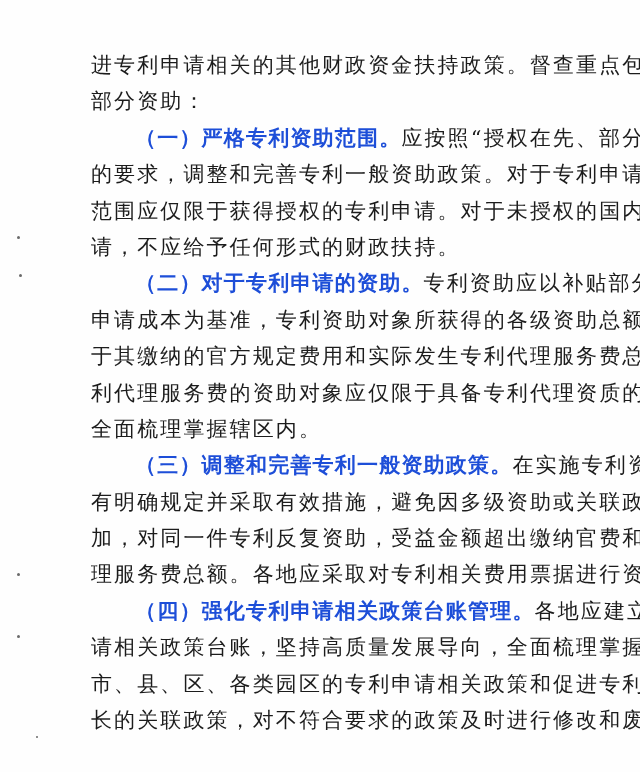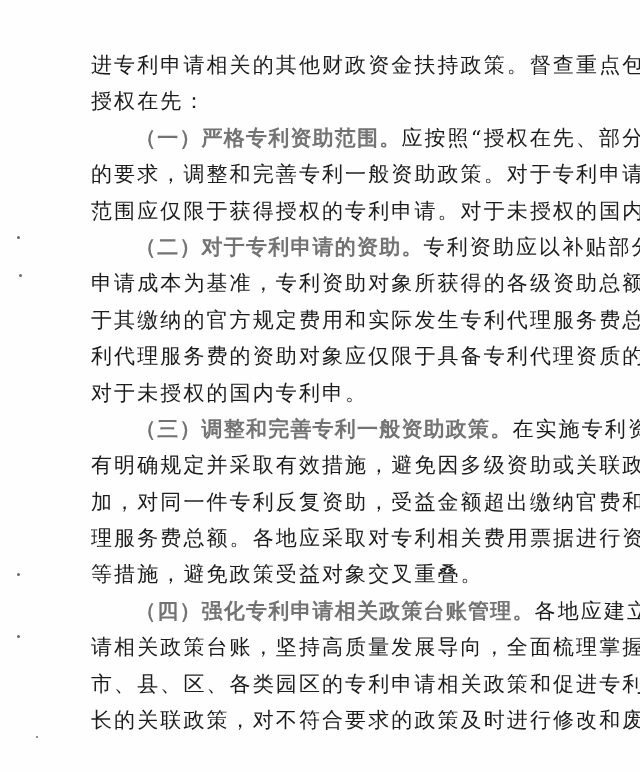--- a/index.html
+++ b/index.html
@@ -34,21 +34,21 @@
       height: 36.4px;
       line-height: 36.4px;
       white-space: nowrap;
       display: block;
     }
     .indent {
       padding-left: 44px;
     }
     .heading {
       font-weight: bold;
-      color: #737373;
+      color: #1d4ed8;
       letter-spacing: 1.2px;
     }
     .mark {
       position: absolute;
       width: 3px;
       height: 3px;
       border-radius: 50%;
       background: #6a6a6a;
     }
   </style>
@@ -60,43 +60,43 @@
   <span class="mark" style="left:17px;top:236px;"></span>
   <span class="mark" style="left:19px;top:274px;"></span>
   <span class="mark" style="left:17px;top:573px;"></span>
   <span class="mark" style="left:17px;top:635px;"></span>
   <span class="mark" style="left:36px;top:736px;width:2px;height:2px;"></span>
 
   <div class="text-block">
 
     <div>
       <span class="line">进专利申请相关的其他财政资金扶持政策。督查重点包括以下</span>
-      <span class="line">授权在先：</span>
+      <span class="line">部分资助：</span>
     </div>
 
     <div>
       <span class="line indent"><span class="heading">（一）严格专利资助范围。</span><span>应按照“授权在先、部分资助”</span></span>
       <span class="line">的要求，调整和完善专利一般资助政策。对于专利申请的资助</span>
       <span class="line">范围应仅限于获得授权的专利申请。对于未授权的国内专利申</span>
+      <span class="line">请，不应给予任何形式的财政扶持。</span>
     </div>
 
     <div>
       <span class="line indent"><span class="heading">（二）对于专利申请的资助。</span><span>专利资助应以补贴部分专利</span></span>
       <span class="line">申请成本为基准，专利资助对象所获得的各级资助总额不得高</span>
       <span class="line">于其缴纳的官方规定费用和实际发生专利代理服务费总额。专</span>
       <span class="line">利代理服务费的资助对象应仅限于具备专利代理资质的服务机</span>
-      <span class="line">对于未授权的国内专利申。</span>
+      <span class="line">全面梳理掌握辖区内。</span>
     </div>
 
     <div>
       <span class="line indent"><span class="heading">（三）调整和完善专利一般资助政策。</span><span>在实施专利资助时，应</span></span>
       <span class="line">有明确规定并采取有效措施，避免因多级资助或关联政策叠</span>
       <span class="line">加，对同一件专利反复资助，受益金额超出缴纳官费和专利代</span>
       <span class="line">理服务费总额。各地应采取对专利相关费用票据进行资助标记</span>
-      <span class="line">等措施，避免政策受益对象交叉重叠。</span>
     </div>
 
     <div>
       <span class="line indent"><span class="heading">（四）强化专利申请相关政策台账管理。</span><span>各地应建立专利申</span></span>
       <span class="line">请相关政策台账，坚持高质量发展导向，全面梳理掌握辖区内</span>
       <span class="line">市、县、区、各类园区的专利申请相关政策和促进专利申请增</span>
       <span class="line">长的关联政策，对不符合要求的政策及时进行修改和废止。在</span>
 
     </div>
 

